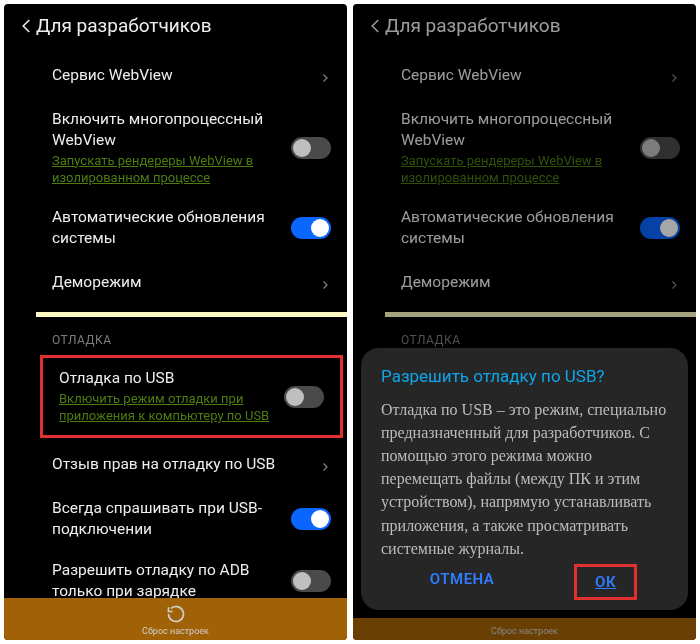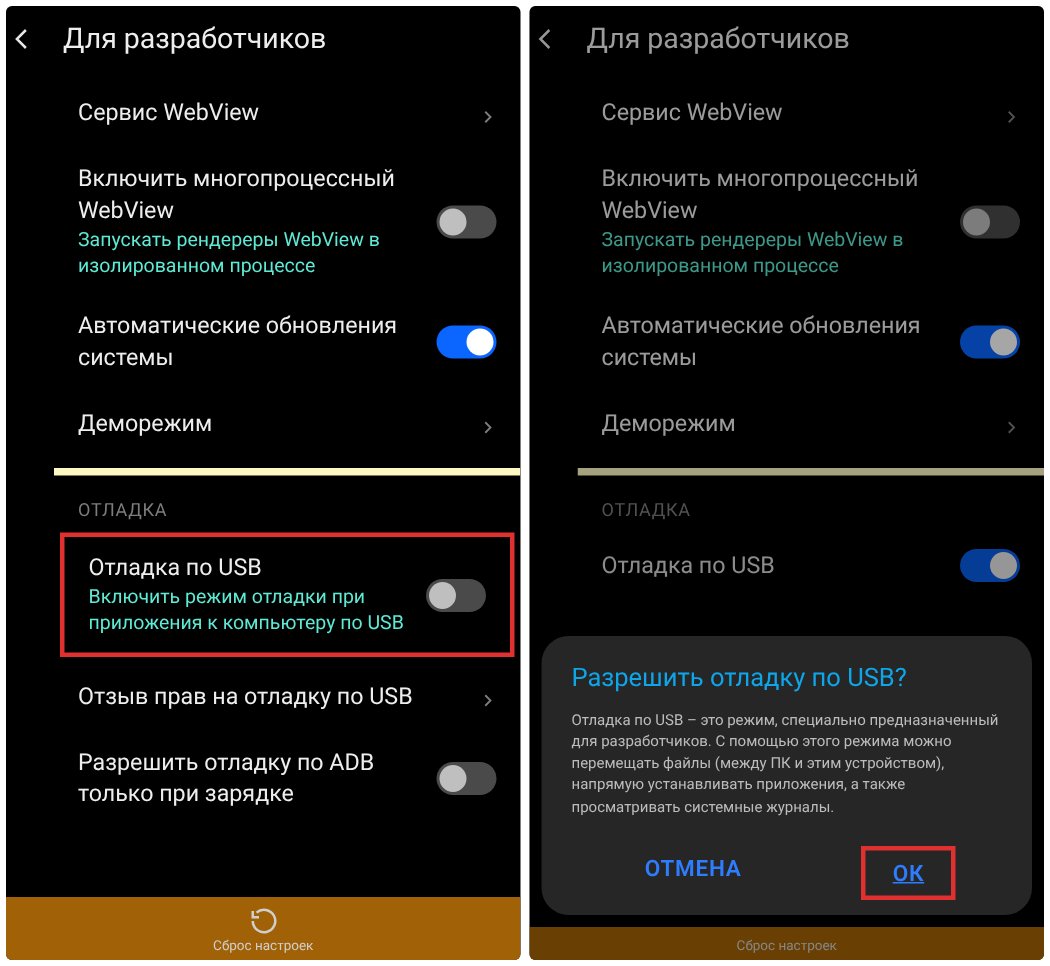--- a/index.html
+++ b/index.html
@@ -19,38 +19,37 @@
     color: #e6e6e6;
     display: flex;
     flex-direction: column;
     position: relative;
     overflow: hidden;
     border-radius: 4px;
   }
   .header {
     display: flex;
     align-items: center;
-    padding: 10px 14px 14px 2px;
-    gap: 18px;
+    padding: 10px 14px 14px 14px;
     text-align: center;
   }
   .back-icon { width: 18px; height: 18px; color: #e6e6e6; }
   .back-icon svg { width: 100%; height: 100%; }
   .header-title { font-size: 19px; font-weight: 400; color: #eee; }
   .scroll { flex: 1; overflow: hidden; margin-left: 32px; }
   .row {
     padding: 10px 16px;
     display: flex;
     align-items: center;
     justify-content: space-between;
     min-height: 48px;
   }
   .row-text { flex: 1; padding-right: 10px; }
   .row-title { font-size: 15.5px; color: #eee; line-height: 1.35; }
-  .row-sub   { font-size: 13px; color: #5eead4; line-height: 1.3; margin-top: 2px; }
+  .row-sub   { font-size: 13px; color: #4d7c0f; line-height: 1.3; margin-top: 2px; text-decoration: underline; }
   .chevron { width: 12px; height: 12px; color: #7d7d7d; }
   .chevron svg { width: 100%; height: 100%; }
   .toggle {
     width: 40px; height: 22px; border-radius: 11px;
     background: #4a4a4a; position: relative; flex-shrink: 0;
   }
   .toggle::after {
     content: ""; position: absolute; top: 2px; left: 2px;
     width: 18px; height: 18px; border-radius: 50%; background: #bfbfbf;
     transition: none;
@@ -83,25 +82,25 @@
   
   .dialog {
     position: absolute;
     left: 8px; right: 8px; bottom: 30px;
     background: #262626;
     border-radius: 18px;
     padding: 18px 20px 10px 20px;
     color: #ddd;
   }
   .dialog-title { font-size: 17px; color: #0ea5e9; margin-bottom: 12px; }
-  .dialog-body { font-size: 10px; color: #bcbcbc; line-height: 1.45; }
+  .dialog-body { font-size: 16px; color: #bcbcbc; line-height: 1.45; font-family: Liberation Serif, serif; }
   .dialog-actions {
     display: flex;
     justify-content: space-around;
-    margin-top: 18px;
+    margin-top: 4px;
   }
   .dialog-btn {
     color: #2e7dff;
     font-size: 15px;
     font-weight: 600;
     letter-spacing: 0.5px;
     padding: 6px 18px;
     cursor: pointer;
   }
   .ok-highlight { border: 3px solid #e03030; text-decoration: underline; }
@@ -179,20 +178,26 @@
       <div class="row-text">
           <div class="row-title">Отзыв прав на отладку по USB</div>
         </div>
       <span class="chevron">
         <svg viewBox="0 0 24 24" fill="none" stroke="currentColor" stroke-width="2.5">
             <path d="M9 5l7 7-7 7"></path>
           </svg>
       </span>
     </div>
 
+    <div class="row">
+      <div class="row-text">
+          <div class="row-title">Всегда спрашивать при USB-подключении</div>
+        </div>
+      <div class="toggle on"></div>
+    </div>
 
     <div class="row">
       <div class="row-text">
           <div class="row-title">Разрешить отладку по ADB только при зарядке</div>
         </div>
       <div class="toggle"></div>
     </div>
 
   </div>
 

